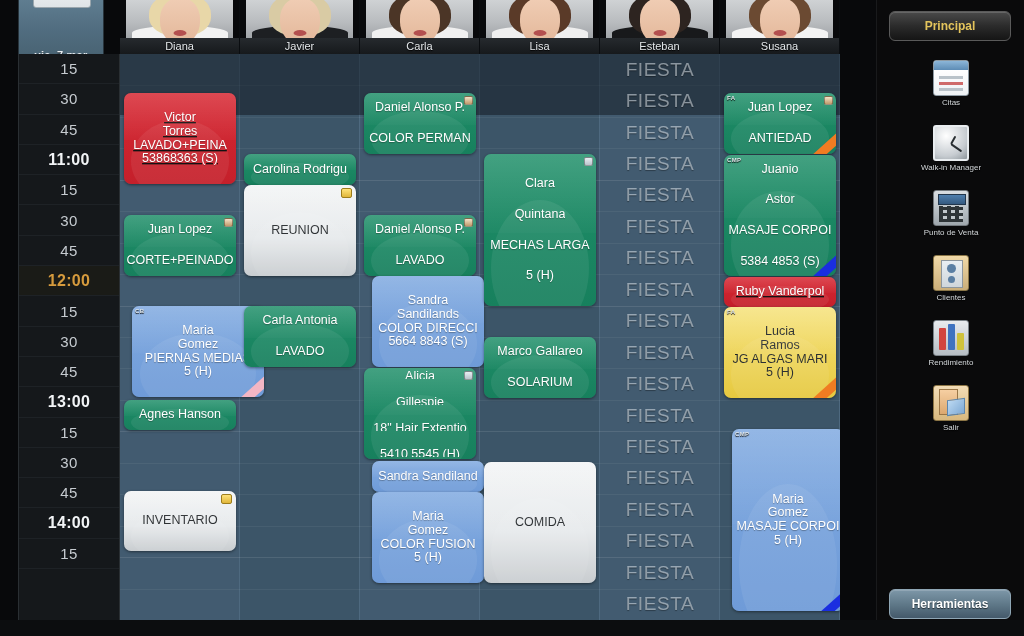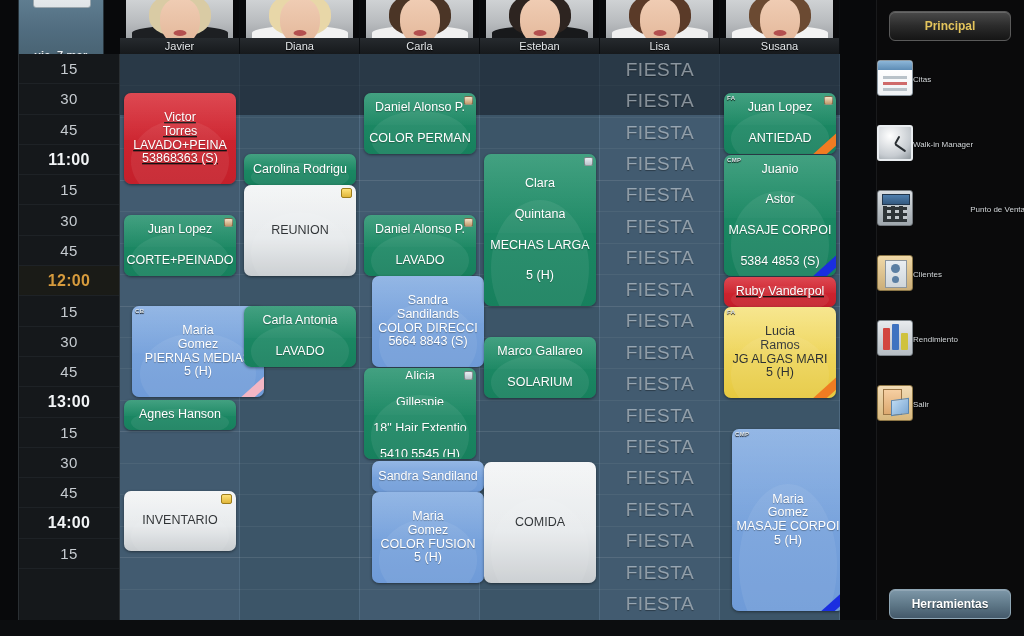--- a/index.html
+++ b/index.html
@@ -202,21 +202,21 @@
   .side-btn.tools {
     top: 589px;
     background: linear-gradient(180deg,#7d97a8 0%,#5d7686 55%,#44596a 100%);
     border: 1px solid #8fa6b5;
   }
   .side-btn.tools span { color: #ffffff; font-weight: bold; font-size: 12px;
     text-shadow: 0 1px 1px rgba(0,0,0,.6); }
 
   .side-item {
     position: absolute; left: 0; width: 148px;
-    display: flex; flex-direction: row; align-items: center;
+    display: flex; flex-direction: column; align-items: center;
   }
   .side-item .ico {
     width: 36px; height: 36px; position: relative;
     border-radius: 3px; overflow: hidden;
   }
   .side-item .lbl {
     margin-top: 2px; font-size: 8px; color: #d4d8db;
     text-shadow: 0 1px 1px #000; white-space: nowrap;
   }
 
@@ -303,71 +303,71 @@
 <div id="app">
 
   <div class="datetab">
     <div class="sheet"></div>
     <span>vie, 7 mar</span>
   </div>
 
   <div class="staff-header" id="staff-header">
       <div class="staff-col">
         <div class="staff-photo">
+          <div class="f-shoulder" style="background:#f2f2f2"></div>
+          <div class="f-hair" style="background:#e8d7a8"></div>
+          <div class="f-skin"></div>
+          <div class="f-lips"></div>
+        </div>
+        <div class="staff-name-bar">
+          <span>Diana</span>
+        </div>
+      </div>
+      <div class="staff-col">
+        <div class="staff-photo">
           <div class="f-shoulder" style="background:#1d1f22"></div>
           <div class="f-hair" style="background:#d9cba4"></div>
           <div class="f-skin"></div>
           <div class="f-lips"></div>
         </div>
         <div class="staff-name-bar">
           <span>Javier</span>
-        </div>
-      </div>
-      <div class="staff-col">
-        <div class="staff-photo">
-          <div class="f-shoulder" style="background:#f2f2f2"></div>
-          <div class="f-hair" style="background:#e8d7a8"></div>
-          <div class="f-skin"></div>
-          <div class="f-lips"></div>
-        </div>
-        <div class="staff-name-bar">
-          <span>Diana</span>
         </div>
       </div>
       <div class="staff-col">
         <div class="staff-photo">
           <div class="f-shoulder" style="background:#f0f0f0"></div>
           <div class="f-hair" style="background:#4b3526"></div>
           <div class="f-skin"></div>
           <div class="f-lips"></div>
         </div>
         <div class="staff-name-bar">
           <span>Carla</span>
         </div>
       </div>
       <div class="staff-col">
         <div class="staff-photo">
+          <div class="f-shoulder" style="background:#efefef"></div>
+          <div class="f-hair" style="background:#5a3a28"></div>
+          <div class="f-skin"></div>
+          <div class="f-lips"></div>
+        </div>
+        <div class="staff-name-bar">
+          <span>Lisa</span>
+        </div>
+      </div>
+      <div class="staff-col">
+        <div class="staff-photo">
           <div class="f-shoulder" style="background:#18191b"></div>
           <div class="f-hair" style="background:#2d2420"></div>
           <div class="f-skin"></div>
           <div class="f-lips"></div>
         </div>
         <div class="staff-name-bar">
           <span>Esteban</span>
-        </div>
-      </div>
-      <div class="staff-col">
-        <div class="staff-photo">
-          <div class="f-shoulder" style="background:#efefef"></div>
-          <div class="f-hair" style="background:#5a3a28"></div>
-          <div class="f-skin"></div>
-          <div class="f-lips"></div>
-        </div>
-        <div class="staff-name-bar">
-          <span>Lisa</span>
         </div>
       </div>
       <div class="staff-col">
         <div class="staff-photo">
           <div class="f-shoulder" style="background:#f3f3f3"></div>
           <div class="f-hair" style="background:#6b4a32"></div>
           <div class="f-skin"></div>
           <div class="f-lips"></div>
         </div>
         <div class="staff-name-bar">

